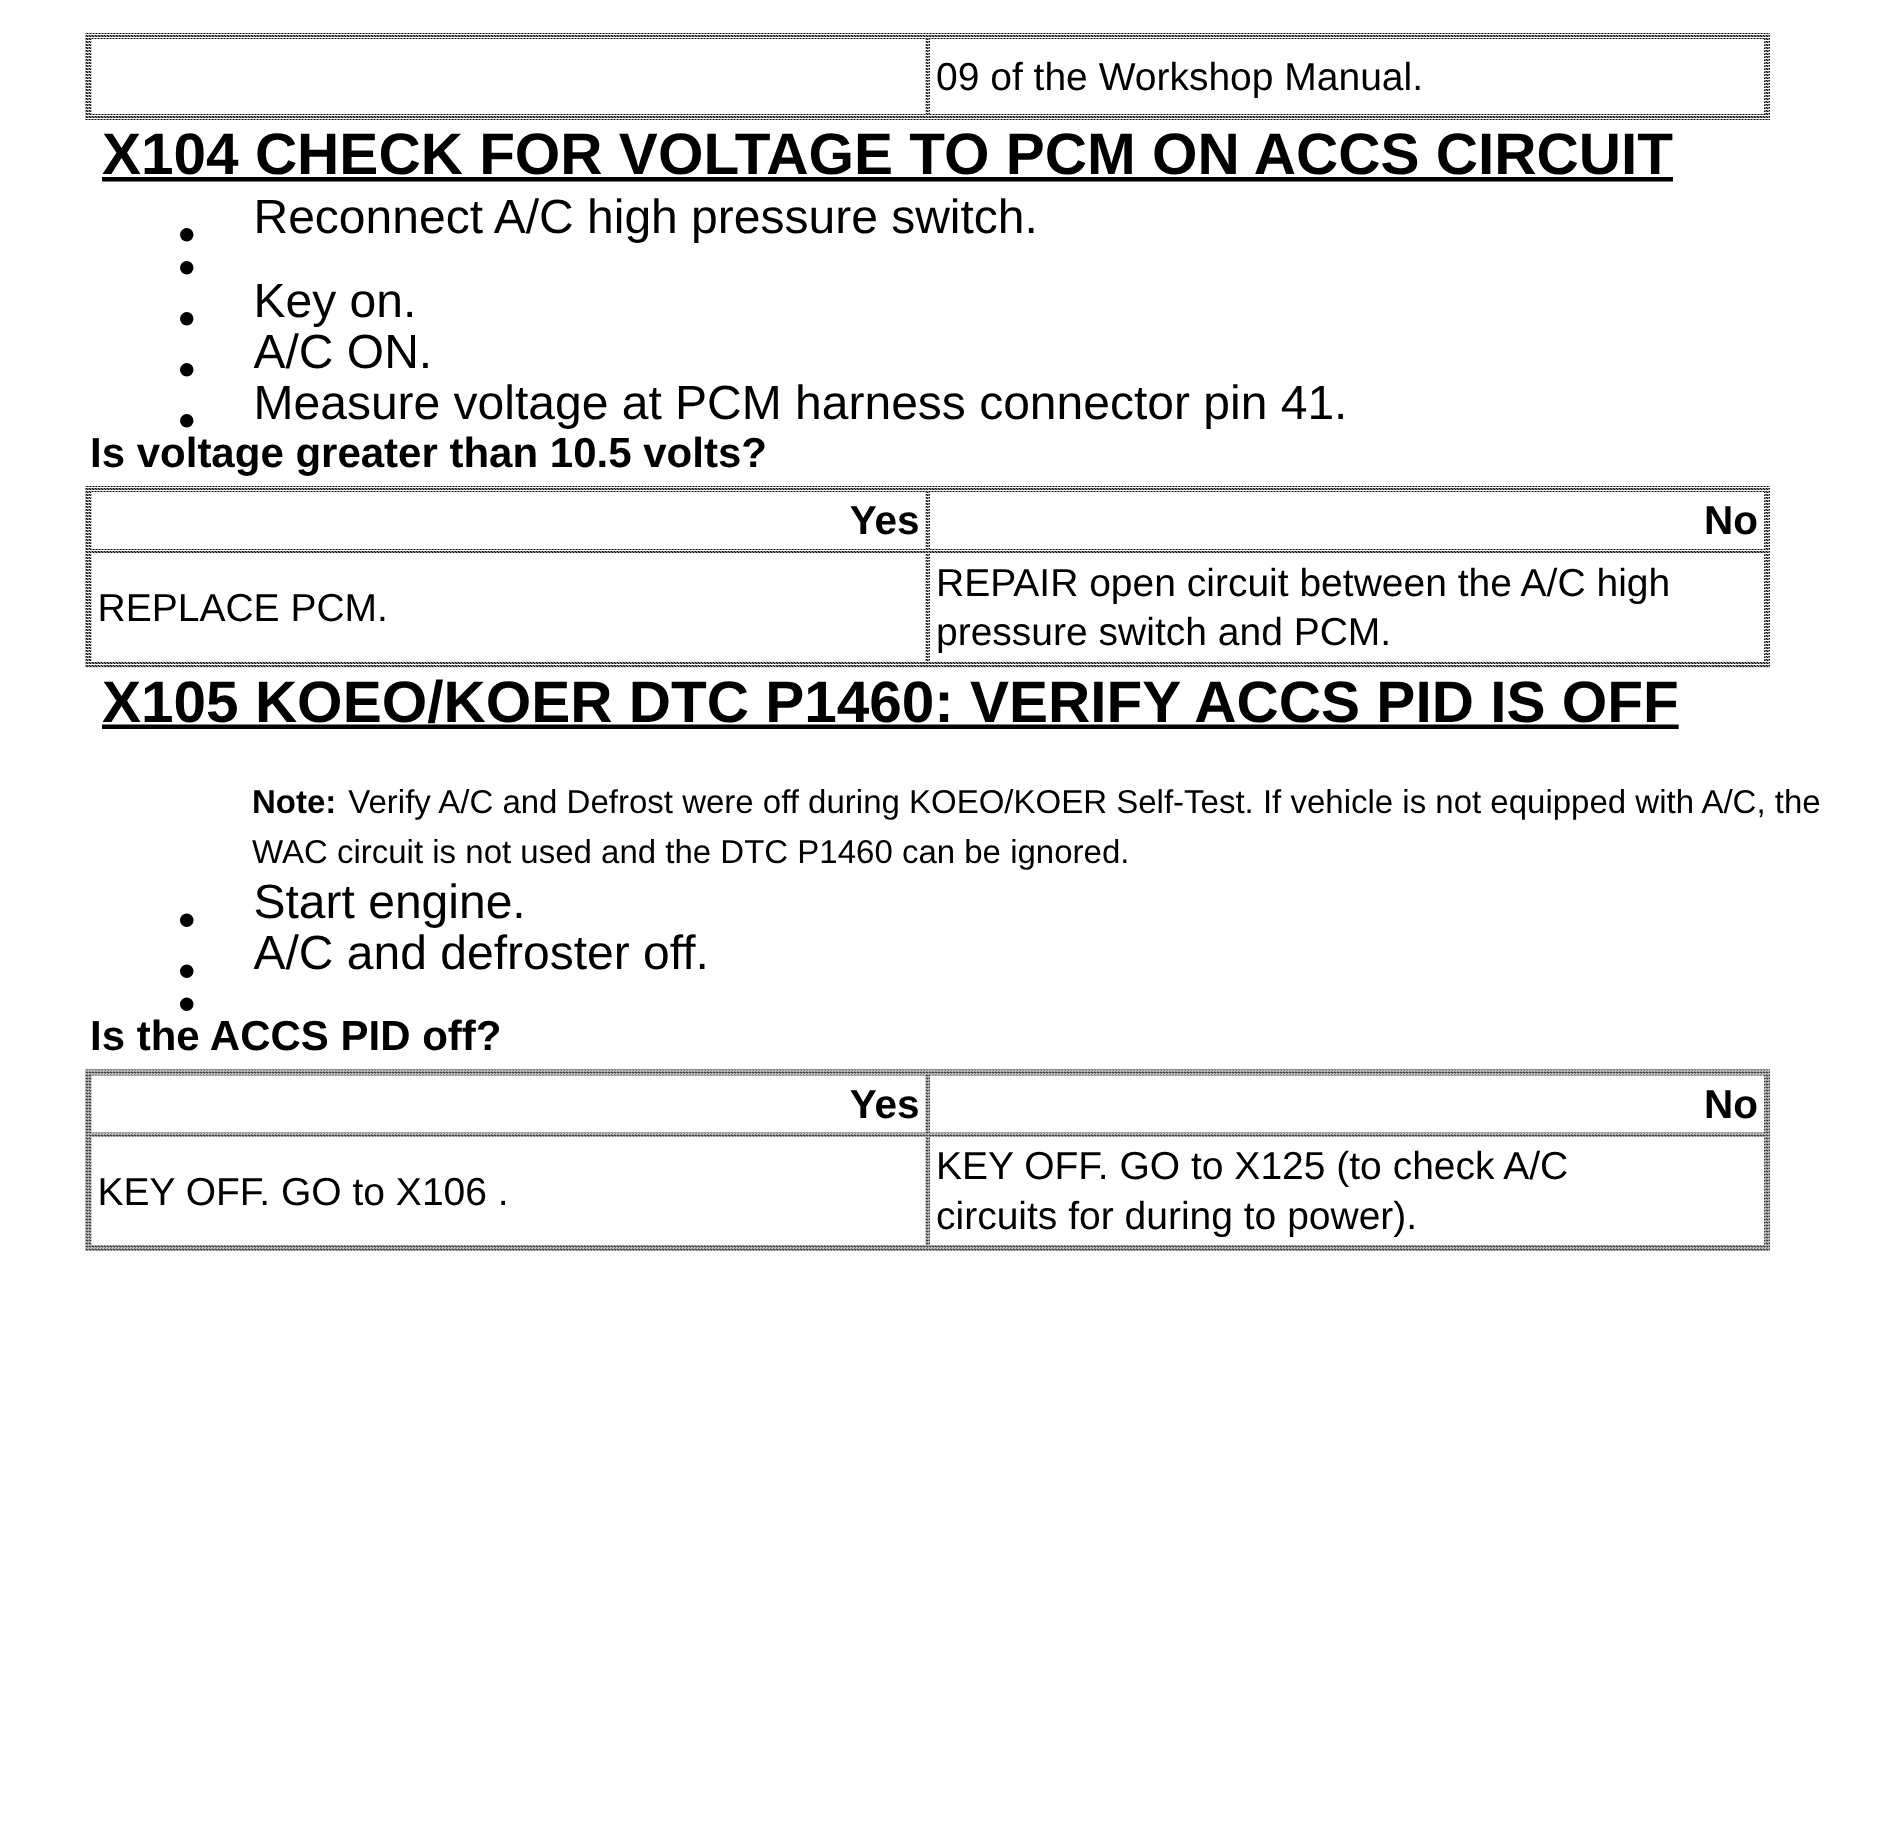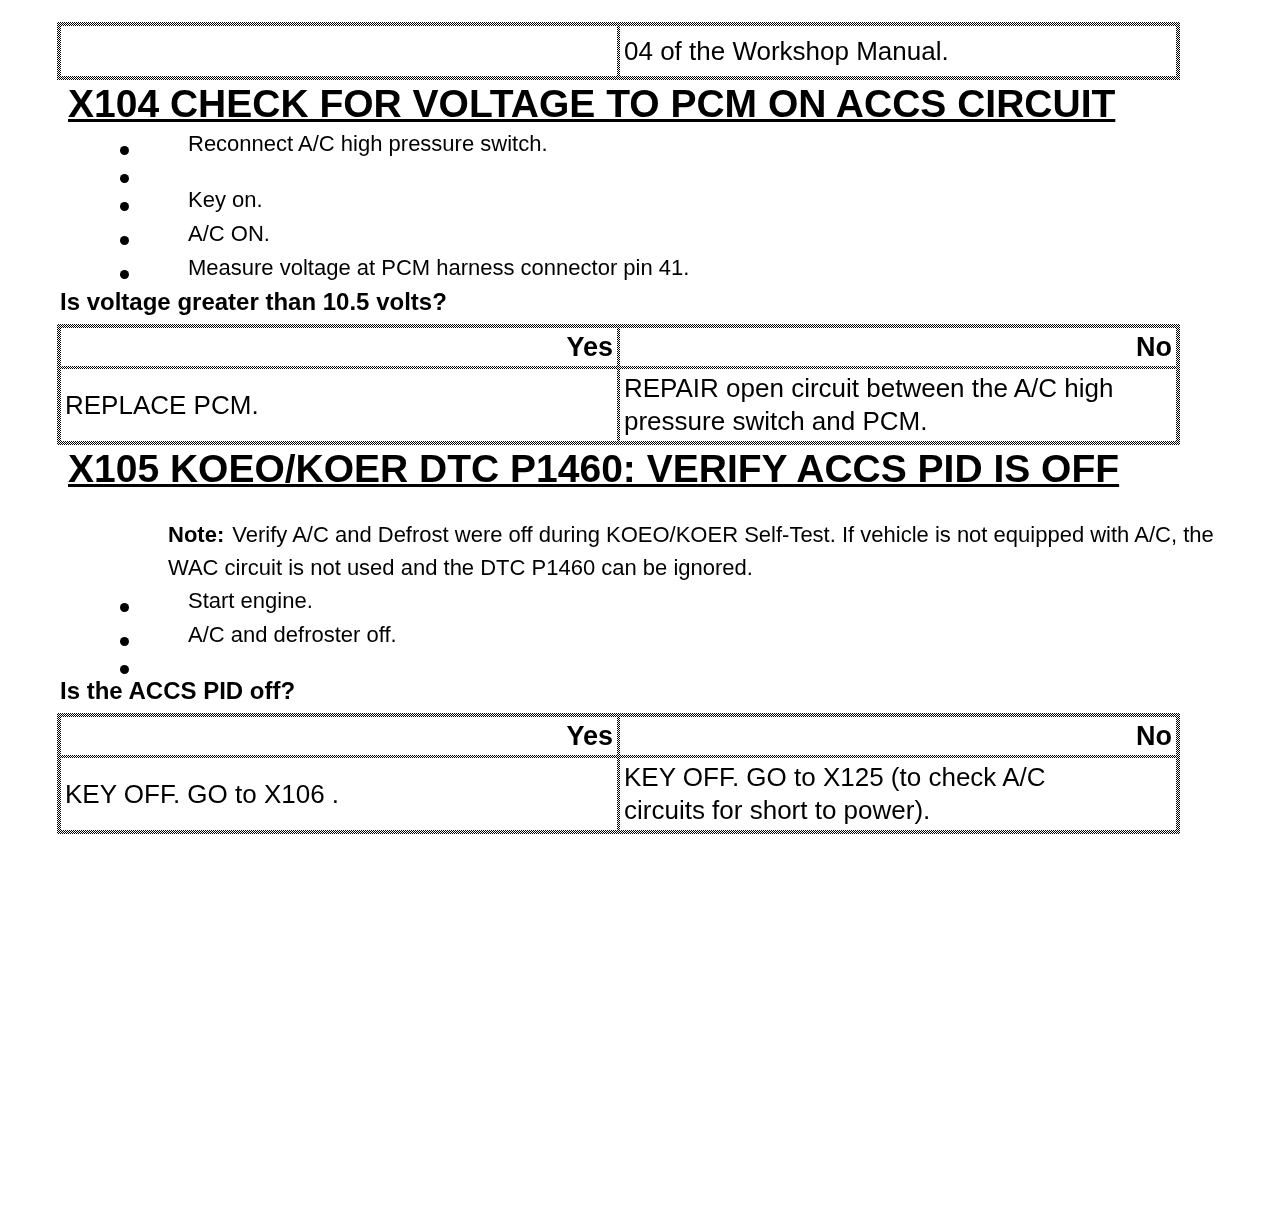--- a/index.html
+++ b/index.html
@@ -64,40 +64,39 @@
 
   ul.bullets {
     list-style: none;
     margin: 0;
     padding: 0;
   }
   .bullets-1 { margin-top: 34px; }
   .bullets-2 { margin-top: 56px; }
   ul.bullets li {
     display: flex;
-    align-items: center;
+    align-items: flex-end;
     padding-left: 63px;
     line-height: 34px;
-    font-size: 22px;
-    gap: 19px;
+    font-size: 32px;
   }
   ul.bullets .dot {
     flex: 0 0 auto;
     width: 9px;
     height: 9px;
     border-radius: 50%;
     background: #000000;
     margin-top: 13px;
   }
   ul.bullets .li-t {
     margin-left: 40px;
   }
 
   p.q {
-    font-size: 24px;
+    font-size: 28px;
     line-height: 34px;
     font-weight: 700;
     margin: 0 0 0 3px;
   }
   .q-1 { margin-top: 40px; }
   .q-2 { margin-top: 18px; }
 
   .decision-frame { margin-top: 5px; }
   .decision-frame tr.hdr td {
     height: 38px;
@@ -130,21 +129,21 @@
 </head>
 <body>
 
 <div class="page">
 
   <div class="tbl-frame dither top-tbl">
     <table>
       <tbody>
           <tr>
         <td></td>
-        <td>04 of the Workshop Manual.</td>
+        <td>09 of the Workshop Manual.</td>
       </tr>
     </tbody>
       </table>
   </div>
 
   <h1 class="h h-x104">X104 CHECK FOR VOLTAGE TO PCM ON ACCS CIRCUIT</h1>
 
   <ul class="bullets bullets-1">
     <li>
       <span class="dot"></span>
@@ -206,19 +205,19 @@
 
   <div class="tbl-frame dither decision-frame">
     <table>
       <tbody>
           <tr class="hdr">
         <td>Yes</td>
         <td>No</td>
       </tr>
       <tr class="bod">
         <td>KEY OFF. GO to X106 .</td>
-        <td class="wrap-early">KEY OFF. GO to X125 (to check A/C circuits for short to power).</td>
+        <td class="wrap-early">KEY OFF. GO to X125 (to check A/C circuits for during to power).</td>
       </tr>
     </tbody>
       </table>
   </div>
 
 </div>
 
 </body></html>

